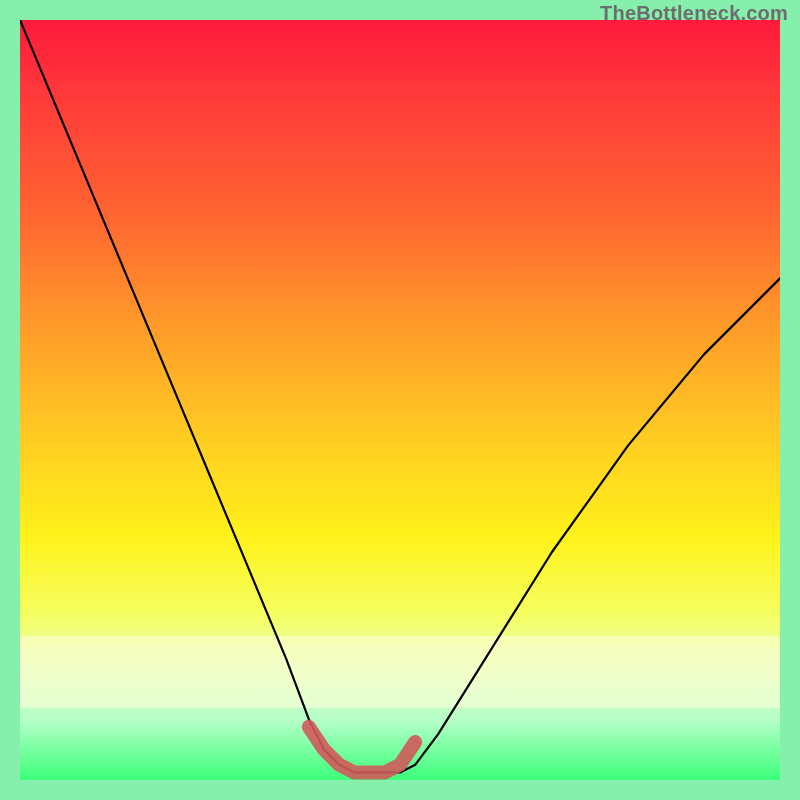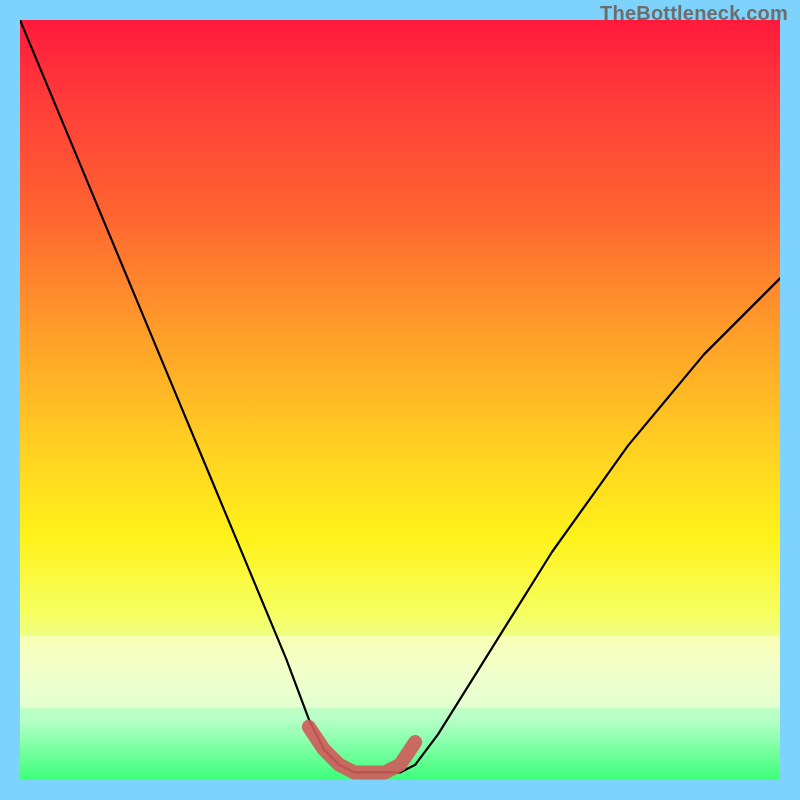--- a/index.html
+++ b/index.html
@@ -8,21 +8,21 @@
     width: 800px;
     height: 800px;
     background: #000;
     overflow: hidden;
     font-family: Arial, Helvetica, sans-serif;
   }
   .stage {
     position: relative;
     width: 800px;
     height: 800px;
-    background: #7dd3fc;
+    background: #86efac;
   }
   .plot-area {
     position: absolute;
     left: 20px;
     top: 20px;
     width: 760px;
     height: 760px;
     background: linear-gradient(
       to bottom,
       #ff1a3c 0%,

